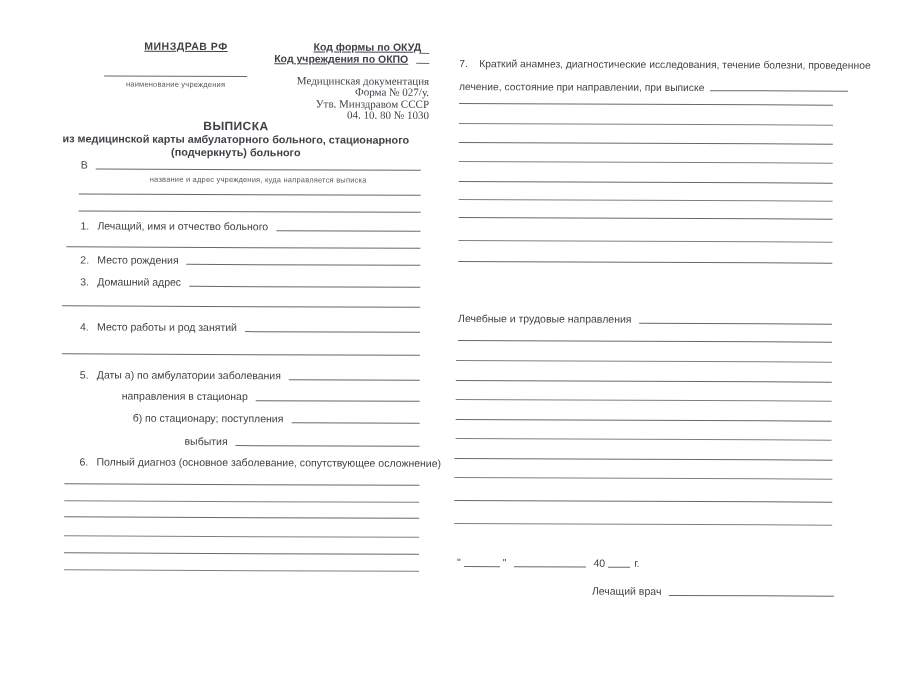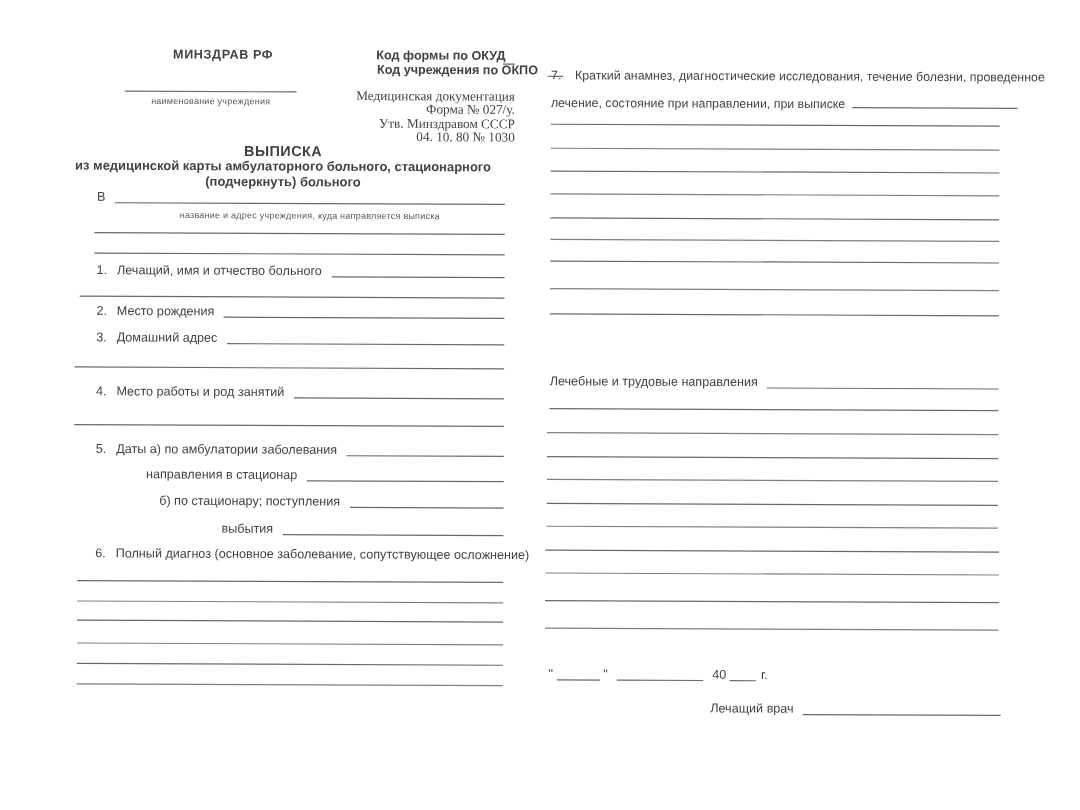--- a/index.html
+++ b/index.html
@@ -15,21 +15,21 @@
   .page-right{left:450px;width:450px;}
 
   .abs{position:absolute;}
   .row{position:absolute;display:flex;align-items:flex-end;font-size:10.5px;line-height:12px;}
   .row .num{flex:none;width:17px;}
   .row .lbl{flex:none;margin-right:8px;white-space:nowrap;}
   .fill{flex:1;border-bottom:1px solid #6b6670;margin-bottom:1px;min-width:10px;}
   .hline{position:absolute;height:0;border-bottom:1px solid #6b6670;}
   .hline.soft{border-color:#827c88;}
   .cap{font-size:7.5px;color:#5a5661;letter-spacing:.2px;text-align:center;}
-  .hdr{font-weight:600;font-size:10.5px;}
+  .hdr{font-weight:600;font-size:10.5px;text-decoration:underline;}
   .title-block{position:absolute;left:40px;width:390px;text-align:center;font-weight:600;}
   .title-main{font-size:12px;letter-spacing:.4px;line-height:14px;}
   .title-sub{font-size:10.8px;line-height:12.5px;}
   .docinfo{position:absolute;text-align:right;font-size:11px;line-height:11.3px;font-family:Liberation Serif, serif;}
   .p7{position:absolute;font-size:10.3px;line-height:23px;white-space:nowrap;}
   .p7 .numsp{display:inline-block;width:20px;}
   .inline-fill{display:inline-block;border-bottom:1px solid #6b6670;height:10px;vertical-align:baseline;}
   .datebit{flex:none;}
 </style>
 </head>
@@ -38,21 +38,21 @@
 <div class="sheet">
 
   <div class="page page-left">
 
     <div class="abs hdr" style="left:143px;top:41px;letter-spacing:.5px;">МИНЗДРАВ РФ</div>
 
     <div class="row hdr" style="left:278px;top:41px;width:150px;flex-direction:column;">
       <span class="lbl">Код формы по ОКУД</span>
       <span class="fill"></span>
     </div>
-    <div class="row hdr" style="left:273px;top:53px;width:155px;margin-left:40px;">
+    <div class="row hdr" style="left:273px;top:53px;width:155px;">
       <span class="lbl">Код учреждения по ОКПО</span>
       <span class="fill"></span>
     </div>
 
     <div class="hline" style="left:103px;top:77px;width:143px;"></div>
     <div class="abs cap" style="left:103px;top:81px;width:143px;">наименование учреждения</div>
 
     <div class="docinfo" style="left:250px;top:76px;width:178px;">
       <div>Медицинская документация</div>
       <div>Форма №  027/у.</div>

